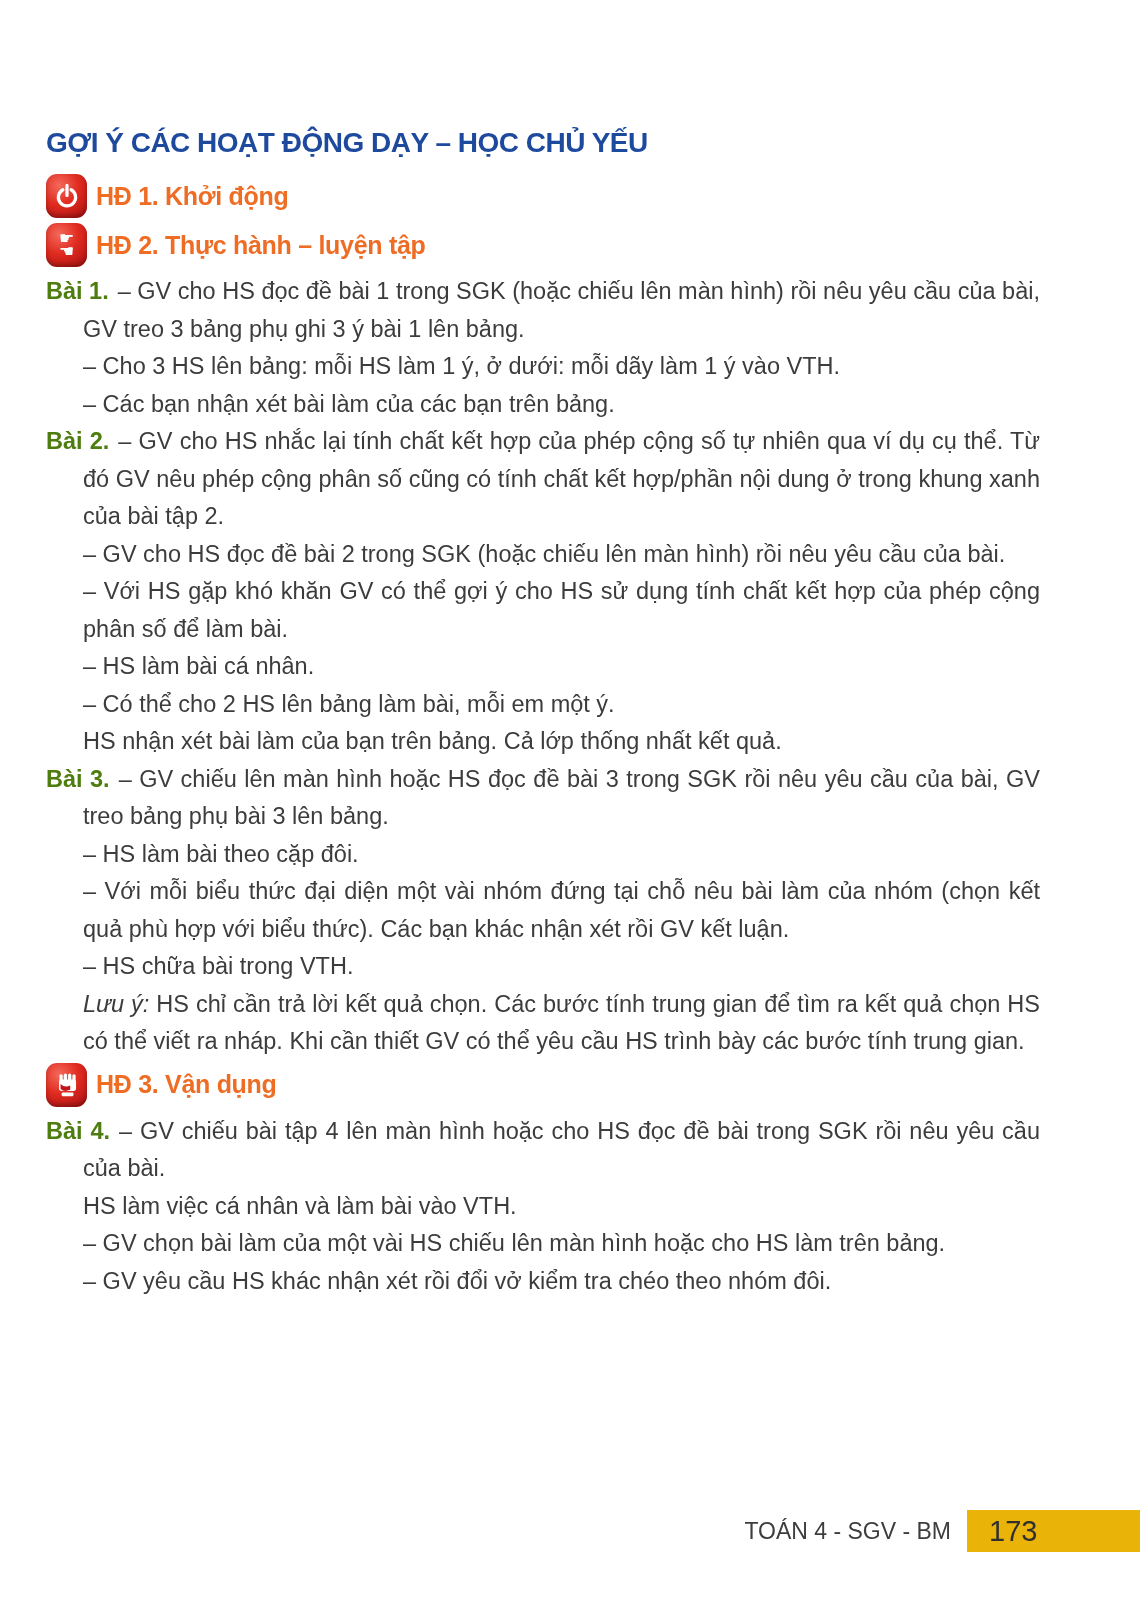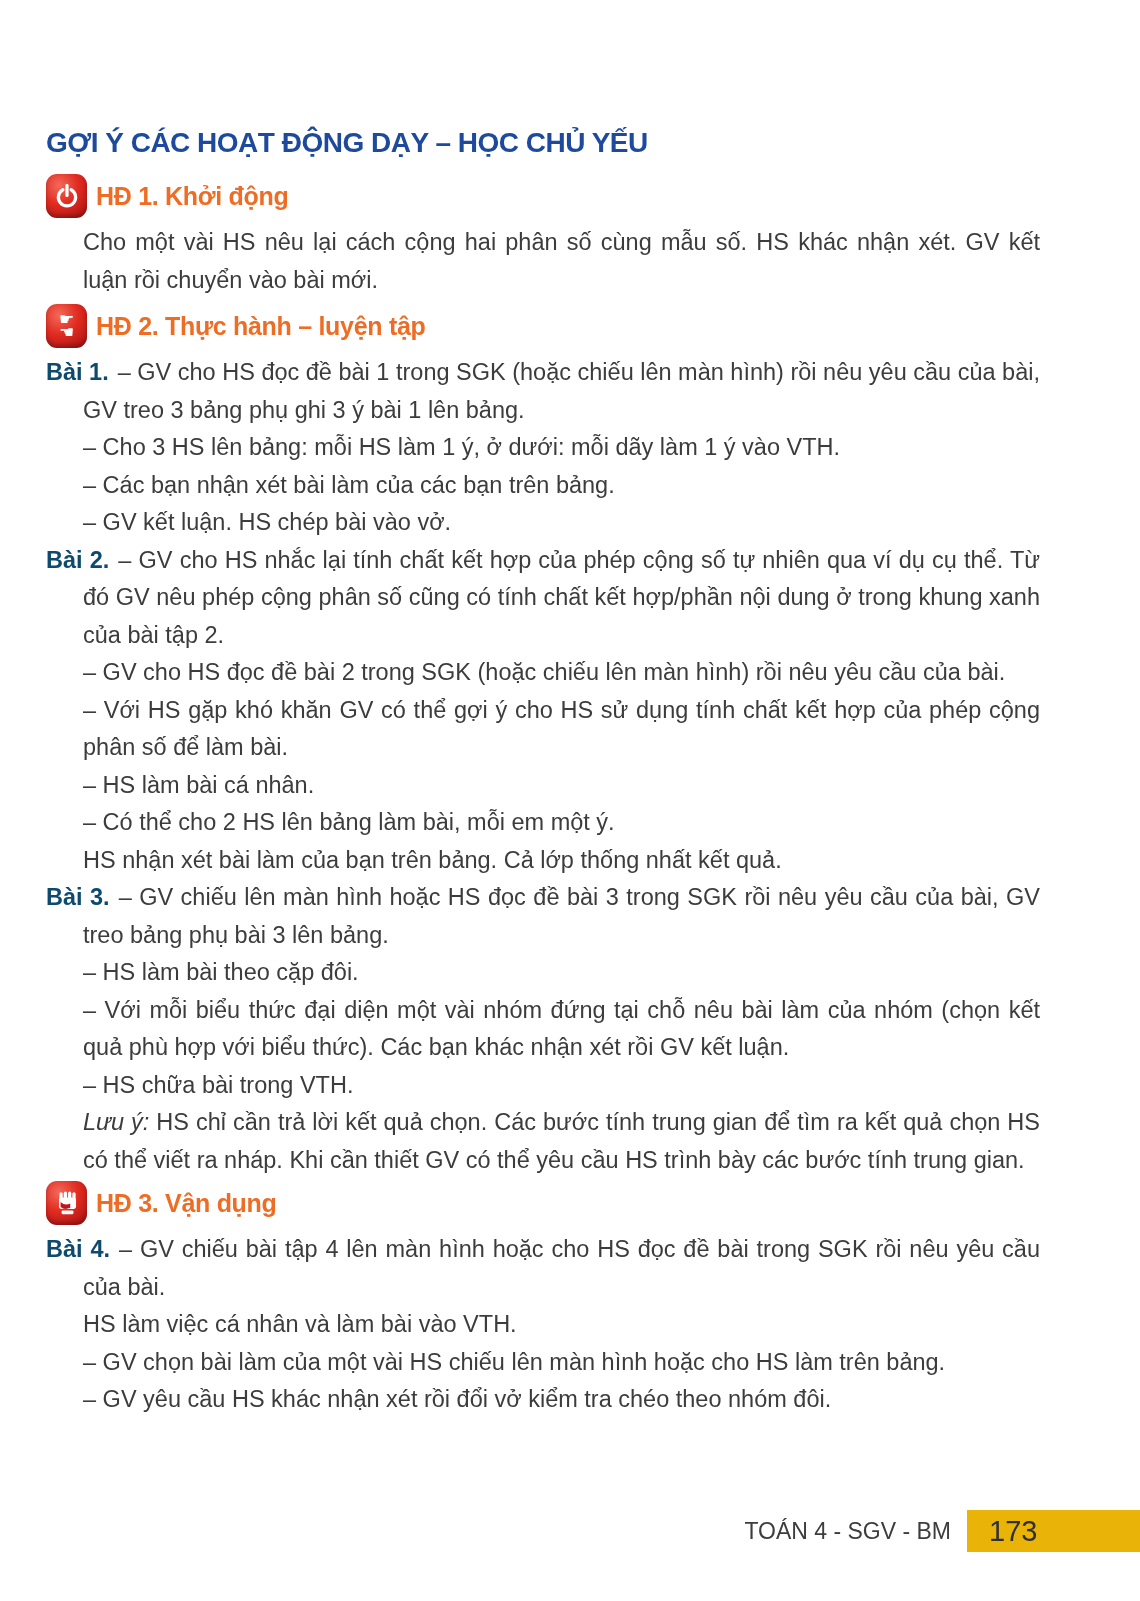--- a/index.html
+++ b/index.html
@@ -54,21 +54,21 @@
     margin-left: 37px;
     font-size: 23.5px;
     line-height: 37.5px;
     text-align: justify;
     text-align-last: left;
     color: #3c3c3c;
   }
   .body.labeled { text-indent: -37px; }
   .bai {
     font-weight: 700;
-    color: #0c4a6e;
+    color: #4d7c0f;
     margin-right: 9px;
   }
   .note-lead { font-style: italic; margin-right: 7px; }
   .footer {
     position: absolute;
     top: 1510px; right: 0;
     height: 42px;
     display: flex; align-items: center;
   }
   .footer-label {
@@ -96,38 +96,34 @@
 
   <div class="hd-row first">
     <span class="hd-icon">
       <svg width="26" height="28" viewBox="0 0 24 26">
         <path d="M8.2,7.2 A8,8 0 1 0 15.8,7.2" stroke="#ffffff" stroke-width="3" fill="none" stroke-linecap="round"></path>
         <line x1="12" y1="3.2" x2="12" y2="12.5" stroke="#ffffff" stroke-width="3" stroke-linecap="round"></line>
       </svg>
     </span>
     <span class="hd-title">HĐ 1. Khởi động</span>
   </div>
-  <div class="flow">
-    <p class="body">Cho một vài HS nêu lại cách cộng hai phân số cùng mẫu số. HS khác nhận xét. GV kết luận rồi chuyển vào bài mới.</p>
-  </div>
 
   <div class="hd-row second">
     <span class="hd-icon">
       <span class="hands-stack">
           <span>☛</span>
           <span>☚</span>
         </span>
     </span>
     <span class="hd-title">HĐ 2. Thực hành – luyện tập</span>
   </div>
   <div class="flow">
     <p class="body labeled"><span class="bai">Bài 1.</span><span>– GV cho HS đọc đề bài 1 trong SGK (hoặc chiếu lên màn hình) rồi nêu yêu cầu của bài, GV treo 3 bảng phụ ghi 3 ý bài 1 lên bảng.</span></p>
     <p class="body">– Cho 3 HS lên bảng: mỗi HS làm 1 ý, ở dưới: mỗi dãy làm 1 ý vào VTH.</p>
     <p class="body">– Các bạn nhận xét bài làm của các bạn trên bảng.</p>
-    <p class="body">– GV kết luận. HS chép bài vào vở.</p>
     <p class="body labeled"><span class="bai">Bài 2.</span><span>– GV cho HS nhắc lại tính chất kết hợp của phép cộng số tự nhiên qua ví dụ cụ thể. Từ đó GV nêu phép cộng phân số cũng có tính chất kết hợp/phần nội dung ở trong khung xanh của bài tập 2.</span></p>
     <p class="body">– GV cho HS đọc đề bài 2 trong SGK (hoặc chiếu lên màn hình) rồi nêu yêu cầu của bài.</p>
     <p class="body">– Với HS gặp khó khăn GV có thể gợi ý cho HS sử dụng tính chất kết hợp của phép cộng phân số để làm bài.</p>
     <p class="body">– HS làm bài cá nhân.</p>
     <p class="body">– Có thể cho 2 HS lên bảng làm bài, mỗi em một ý.</p>
     <p class="body">HS nhận xét bài làm của bạn trên bảng. Cả lớp thống nhất kết quả.</p>
     <p class="body labeled"><span class="bai">Bài 3.</span><span>– GV chiếu lên màn hình hoặc HS đọc đề bài 3 trong SGK rồi nêu yêu cầu của bài, GV treo bảng phụ bài 3 lên bảng.</span></p>
     <p class="body">– HS làm bài theo cặp đôi.</p>
     <p class="body">– Với mỗi biểu thức đại diện một vài nhóm đứng tại chỗ nêu bài làm của nhóm (chọn kết quả phù hợp với biểu thức). Các bạn khác nhận xét rồi GV kết luận.</p>
     <p class="body">– HS chữa bài trong VTH.</p>

